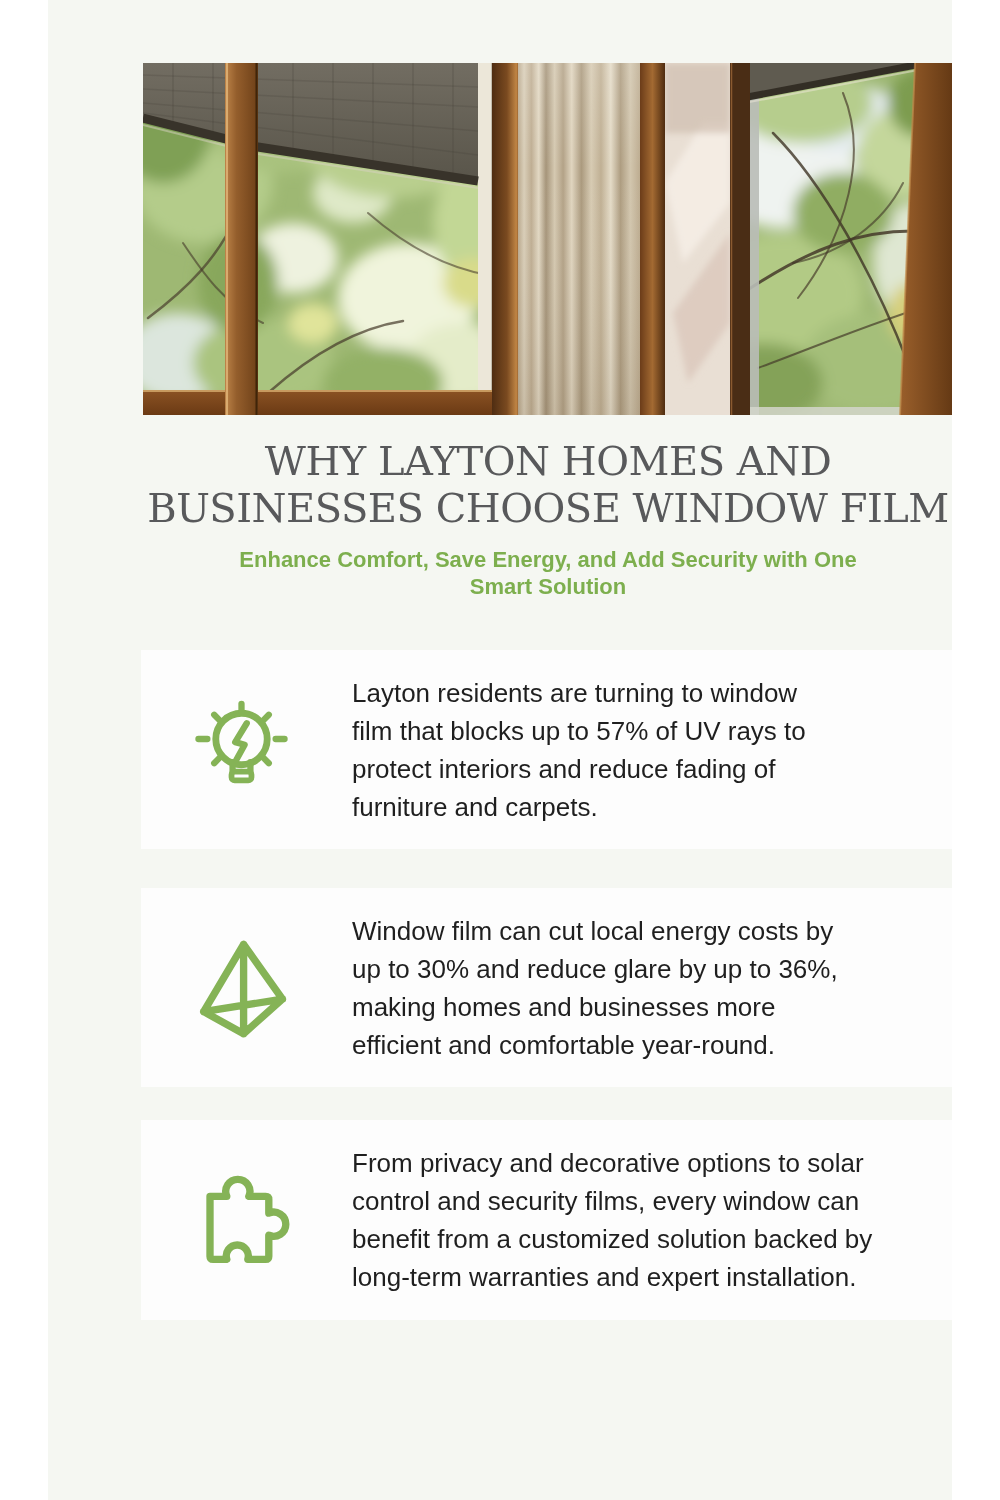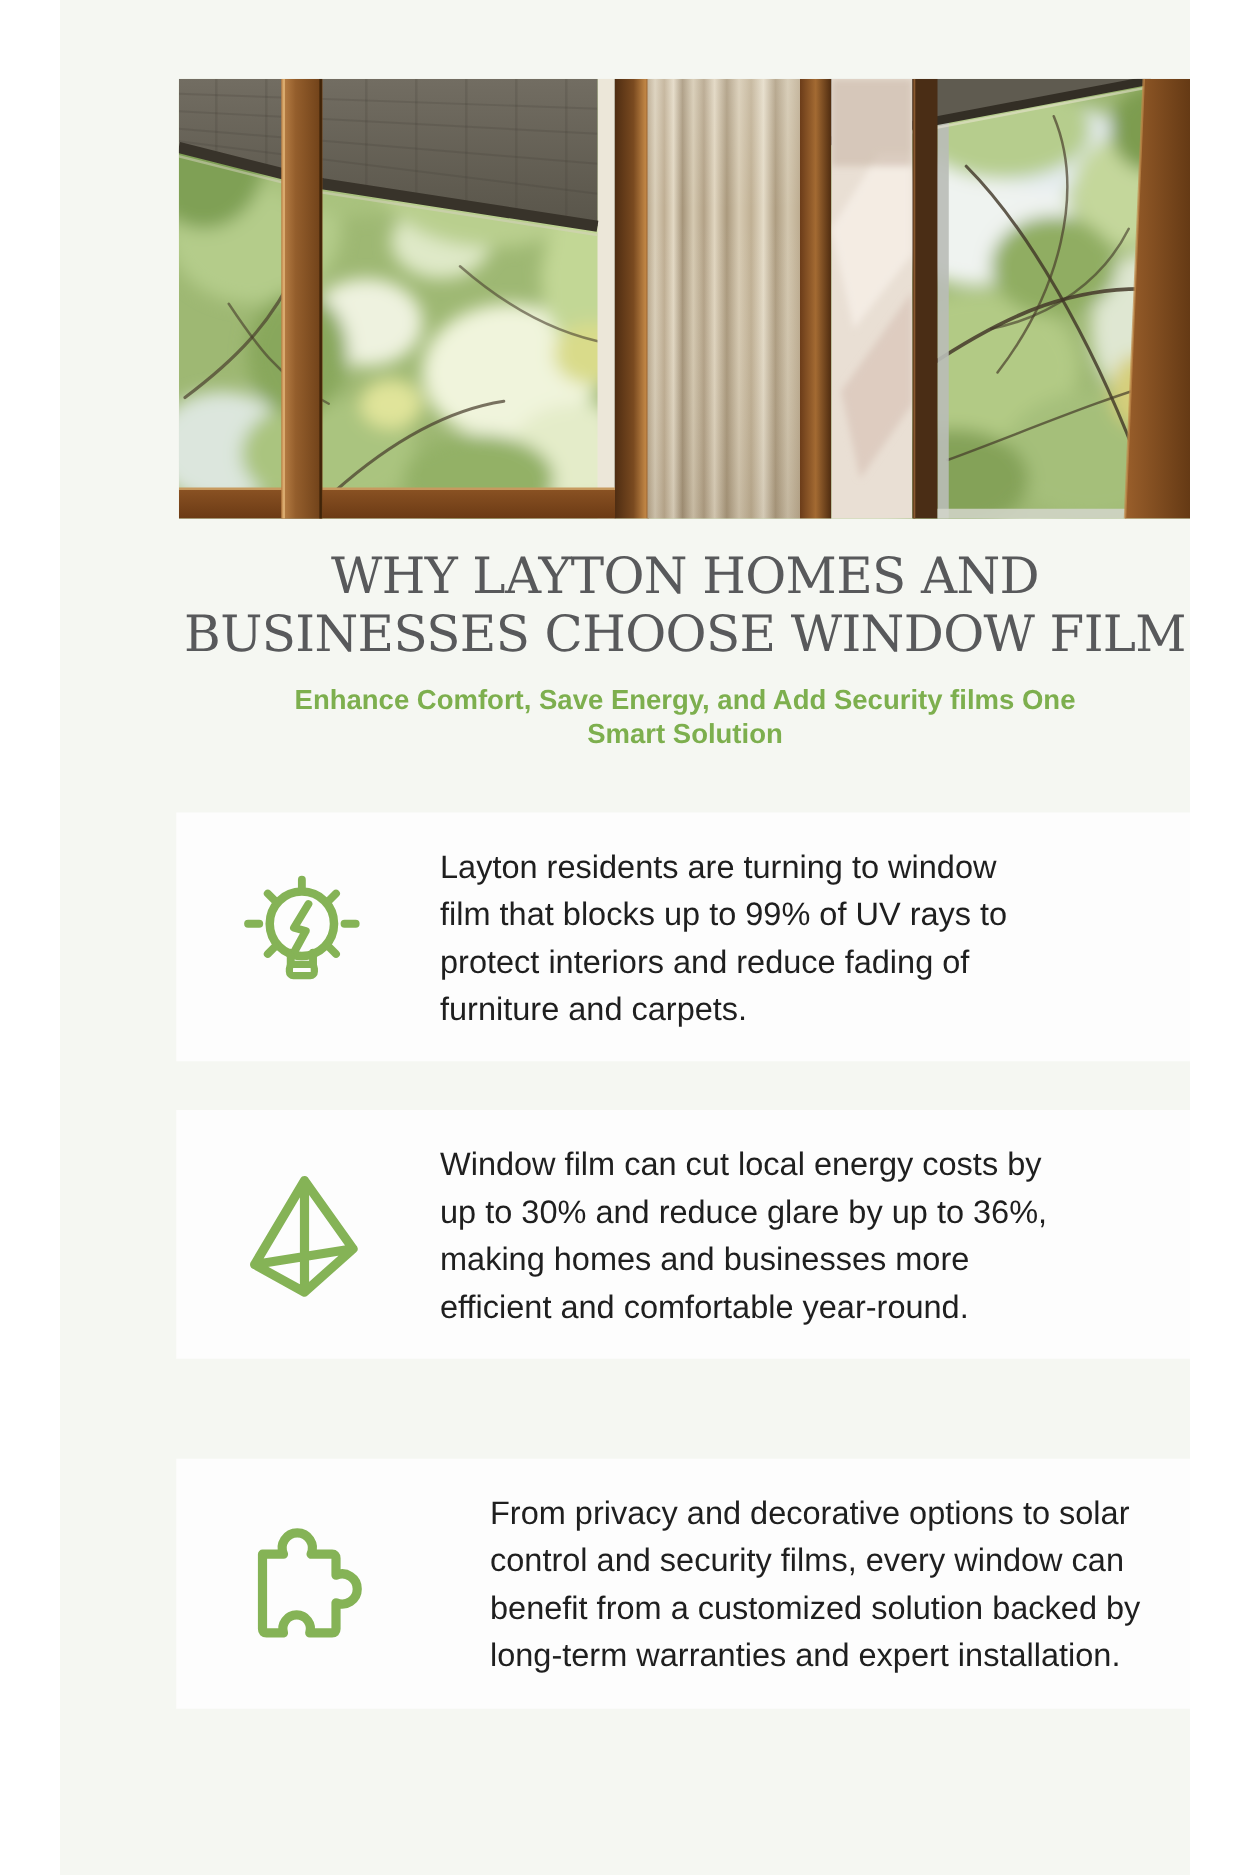--- a/index.html
+++ b/index.html
@@ -30,21 +30,21 @@
     font-size:22px;line-height:27px;font-weight:bold;
     color:var(--subtitle);text-align:center;white-space:pre-line;
   }
   .card{
     position:absolute;left:93px;width:814px;height:199px;
     background:var(--card-bg);
     display:flex;align-items:center;box-sizing:border-box;padding-left:48px;
   }
   .card-1{top:650px;}
   .card-2{top:888px;}
-  .card-3{top:1167px;height:200px;gap:40px;}
+  .card-3{top:1120px;height:200px;}
   .icon-wrap{flex:0 0 105px;width:105px;height:105px;}
   .icon-wrap svg{display:block;width:105px;height:105px;}
   .card-text{
     margin:0 0 0 58px;width:580px;
     font-size:26px;line-height:38px;color:var(--body);
     white-space:pre-line;
   }
   .icon-stroke{fill:none;stroke:var(--accent);stroke-linecap:round;stroke-linejoin:round;}
 </style>
 </head>
@@ -227,21 +227,21 @@
 
       <polygon points="607,344 757,344 760,352 607,352" fill="#d3d6cb" opacity="0.85"></polygon>
 
       <polygon points="772,0 810,0 810,352 757,352" fill="url(#woodR)"></polygon>
       <path d="M772,0 L757,352" stroke="#c08a4c" stroke-width="2" opacity="0.7" fill="none"></path>
     </svg>
   </div>
 
   <h1 class="title">WHY LAYTON HOMES AND
 BUSINESSES CHOOSE WINDOW FILM</h1>
-  <h2 class="subtitle">Enhance Comfort, Save Energy, and Add Security films One
+  <h2 class="subtitle">Enhance Comfort, Save Energy, and Add Security with One
 Smart Solution</h2>
 
   <section>
 
     <article class="card card-1">
       <div class="icon-wrap">
         <svg viewBox="0 0 100 100">
           <g class="icon-stroke" stroke-width="6">
             <circle cx="50" cy="40" r="24.5" stroke-width="6.5"></circle>
             <line x1="41.5" y1="62" x2="41.5" y2="71"></line>
@@ -252,21 +252,21 @@
             <line x1="24" y1="17" x2="29.5" y2="22.5"></line>
             <line x1="76" y1="17" x2="70.5" y2="22.5"></line>
             <line x1="9" y1="40" x2="17.5" y2="40"></line>
             <line x1="91" y1="40" x2="82.5" y2="40"></line>
             <line x1="24" y1="63" x2="29.5" y2="57.5"></line>
             <line x1="76" y1="63" x2="70.5" y2="57.5"></line>
           </g>
         </svg>
       </div>
       <p class="card-text">Layton residents are turning to window
-film that blocks up to 99% of UV rays to
+film that blocks up to 57% of UV rays to
 protect interiors and reduce fading of
 furniture and carpets.</p>
     </article>
 
     <article class="card card-2">
       <div class="icon-wrap">
         <svg viewBox="0 0 100 100">
           <path class="icon-stroke" stroke-width="7" d="M52 9 L14 73 L52 94 L89 61 Z M52 9 L52 94 M14 73 L89 61"></path>
         </svg>
       </div>

